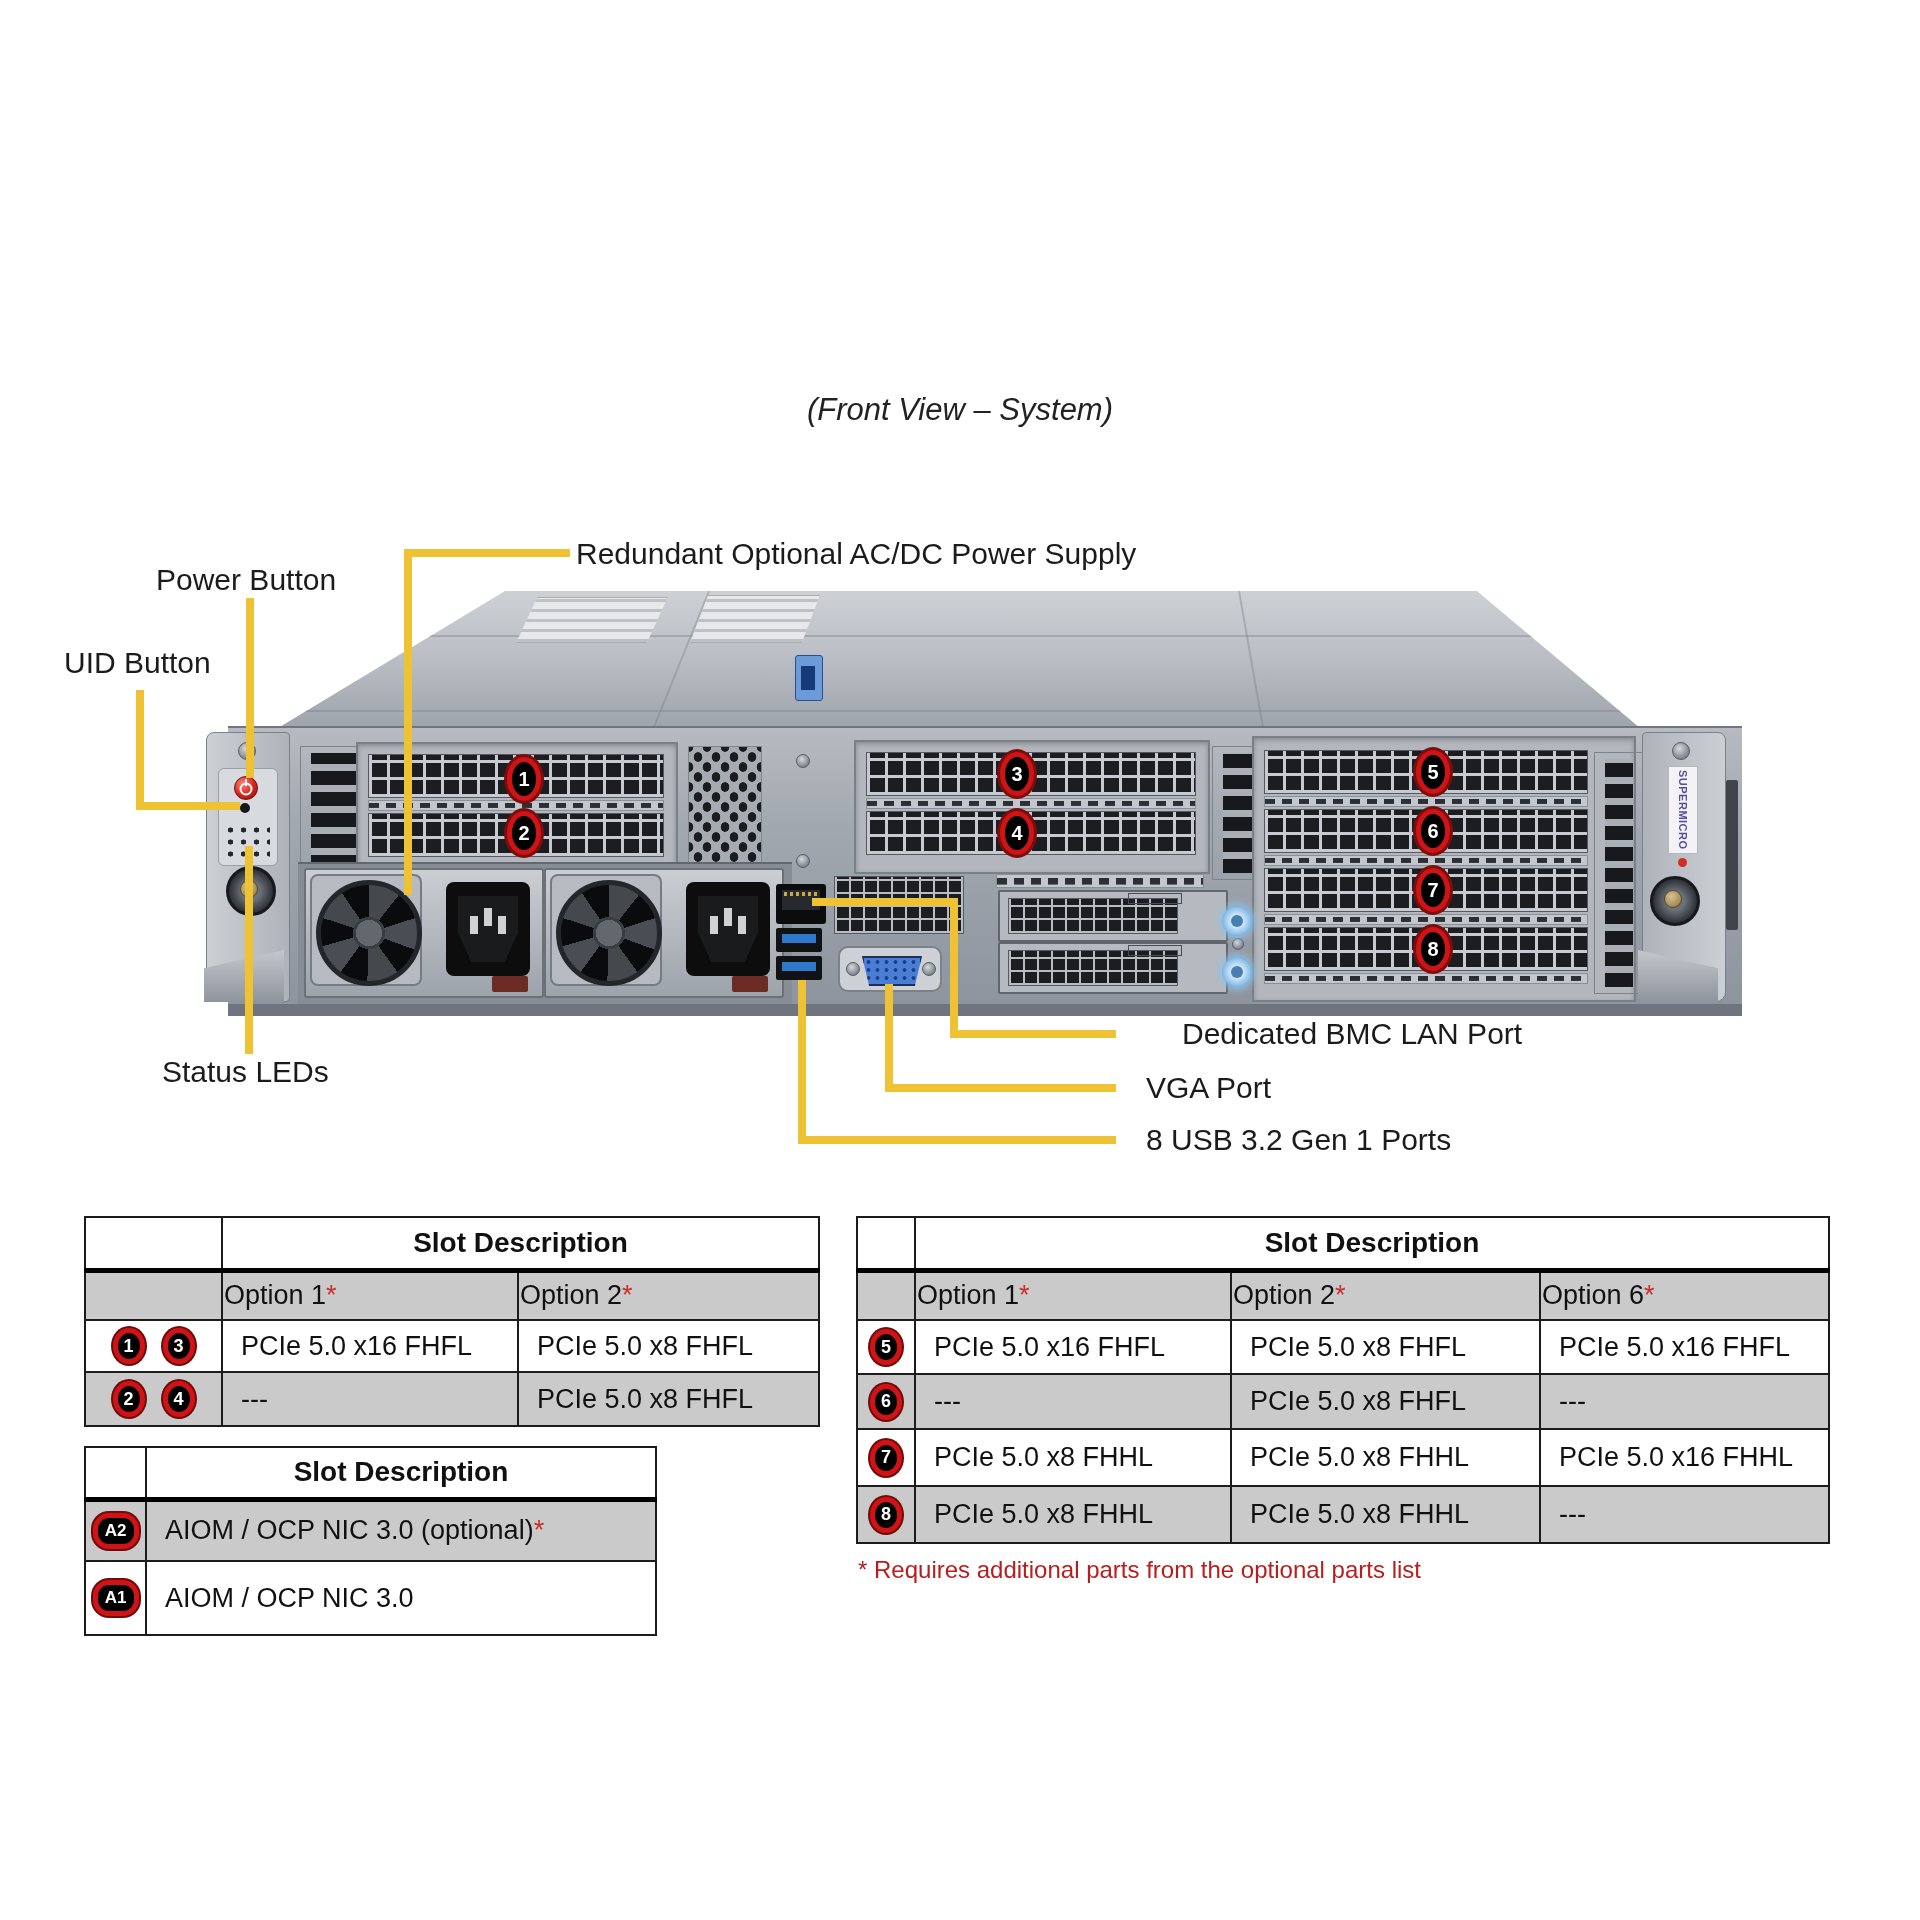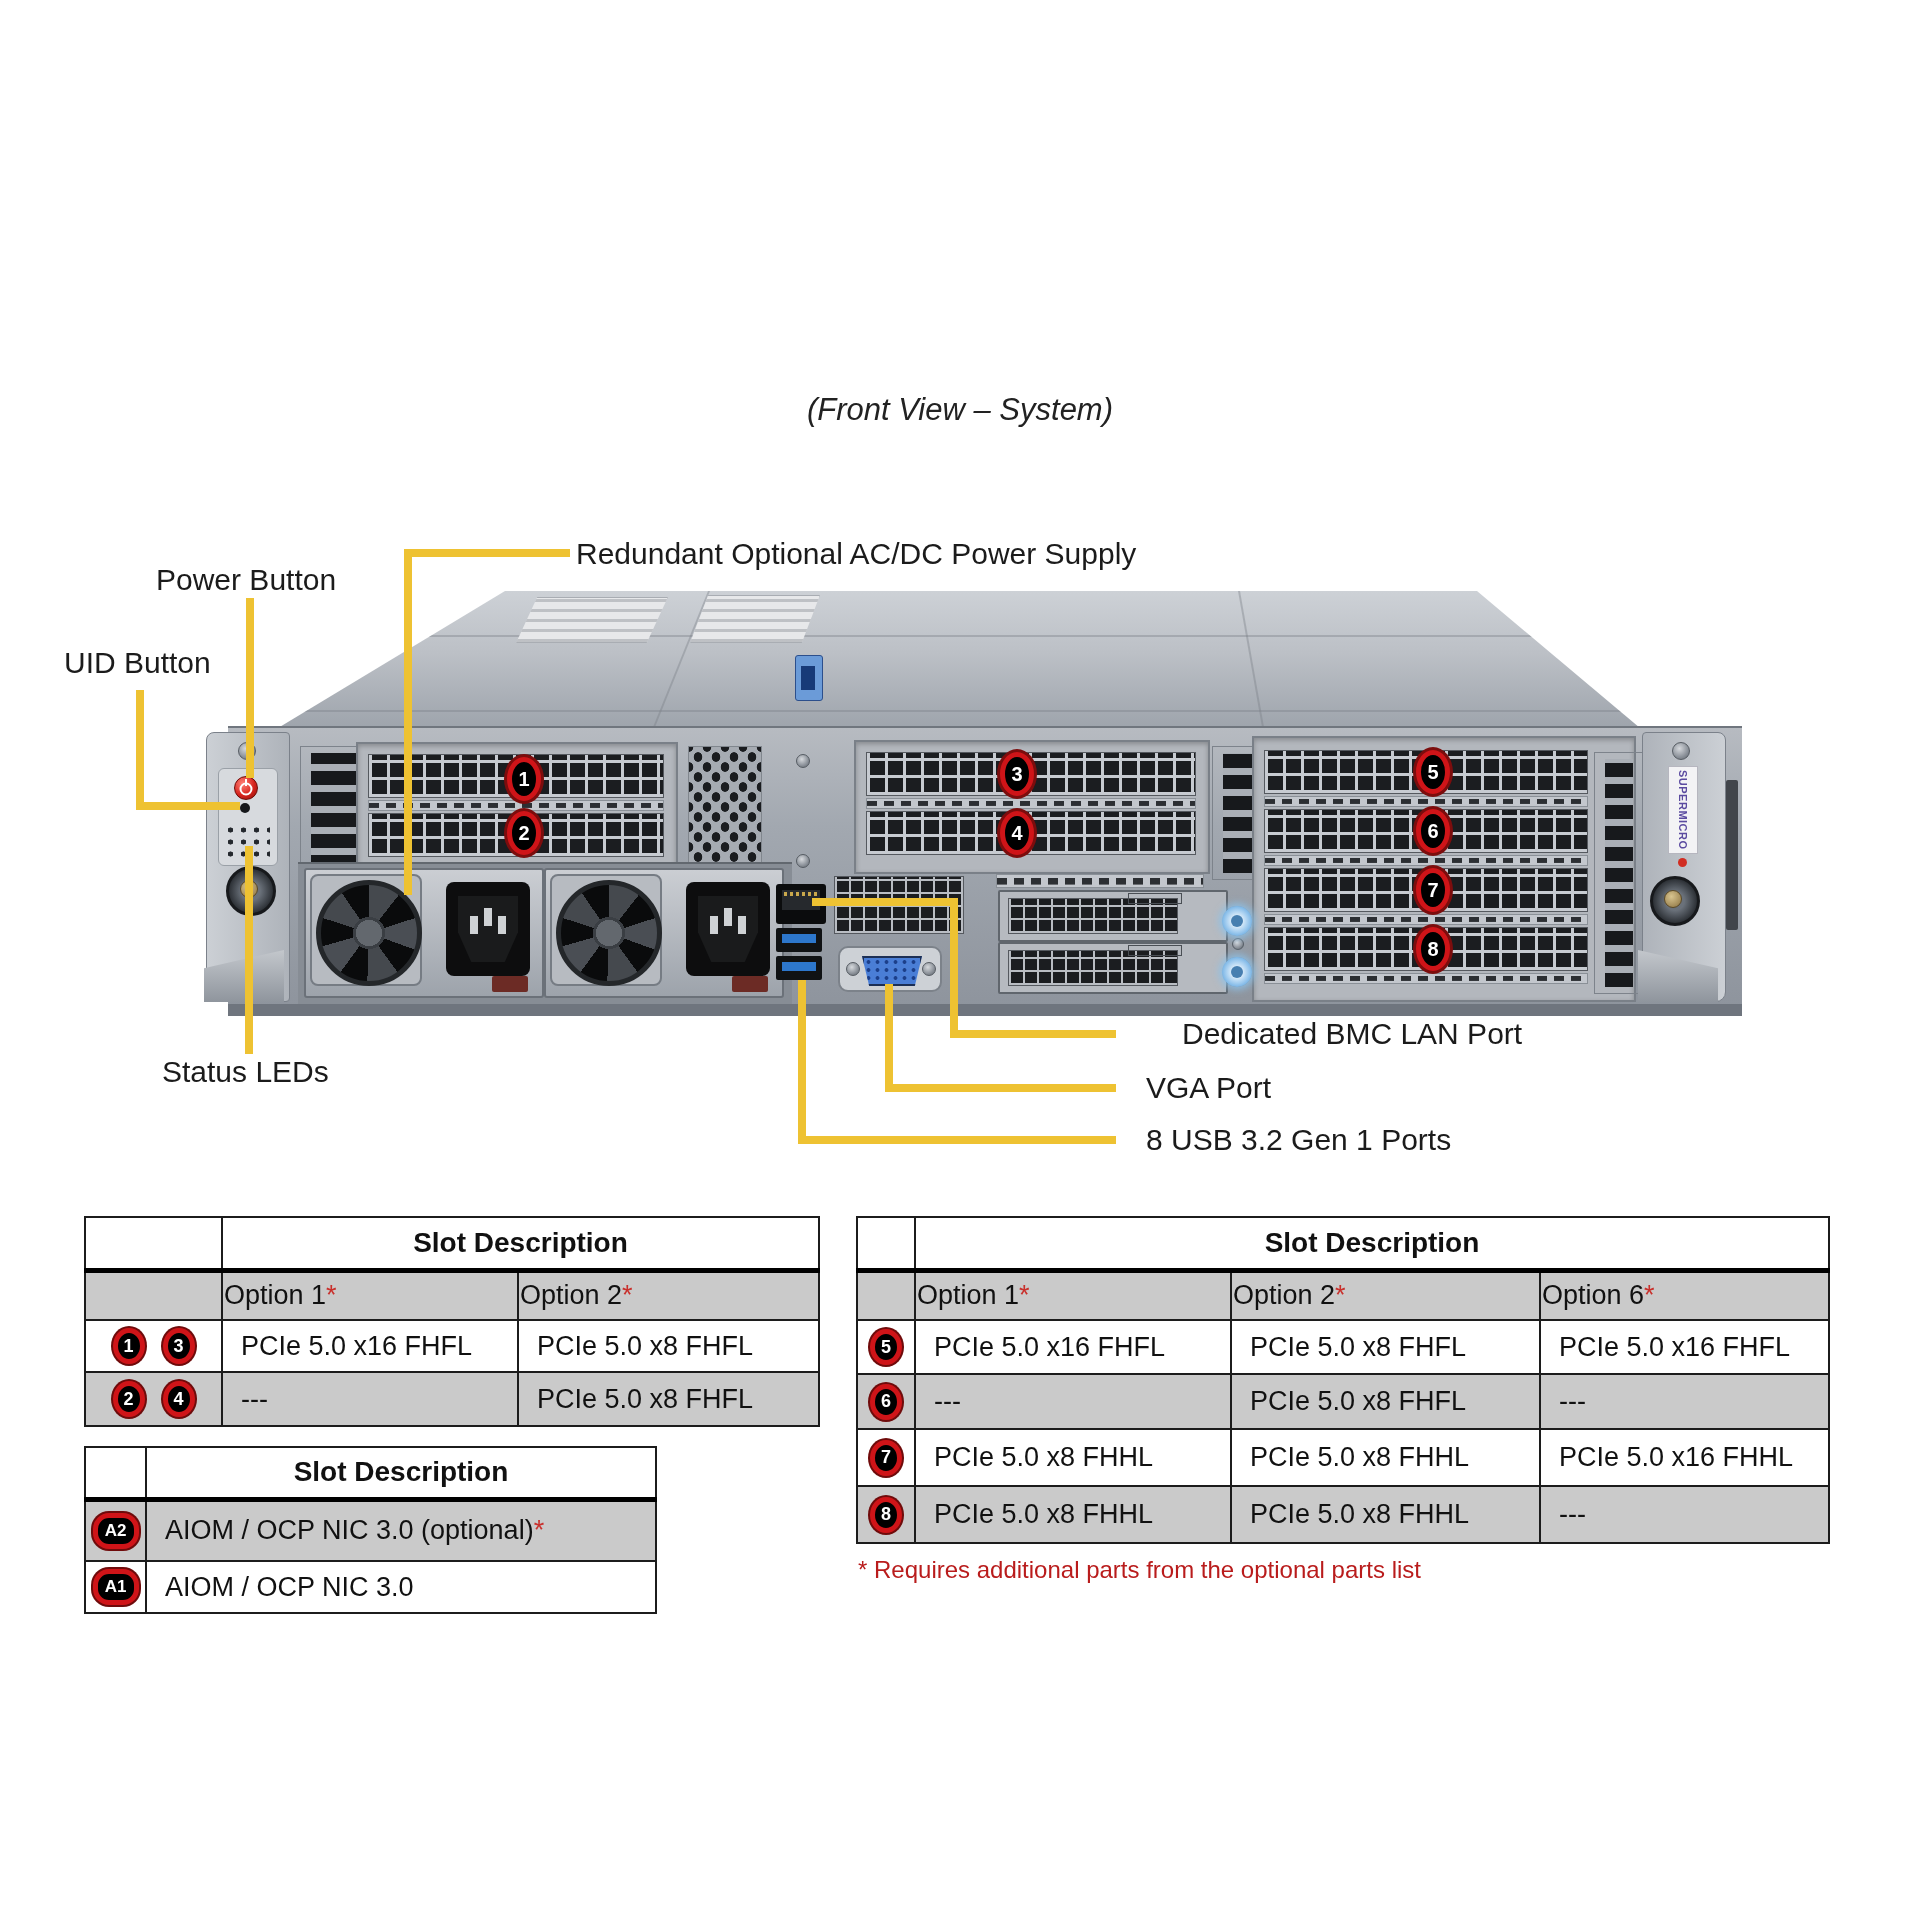--- a/index.html
+++ b/index.html
@@ -309,21 +309,21 @@
       </colgroup>
     <tbody>
         <tr class="hdr" style="height:52px;">
       <td></td>
       <td class="bold-c">Slot Description</td>
     </tr>
     <tr class="gray" style="height:62px;">
       <td class="badge-cell"><span class="abadge">A2</span></td>
       <td class="datacell"><span>AIOM / OCP NIC 3.0 (optional)</span><span class="star">*</span></td>
     </tr>
-    <tr style="height:52px;">
+    <tr style="height:74px;">
       <td class="badge-cell"><span class="abadge">A1</span></td>
       <td class="datacell"><span>AIOM / OCP NIC 3.0</span><span class="star"></span></td>
     </tr>
   </tbody>
     </table>
 
   <table class="spec abs" style="left:856px;top:1216px;">
     <colgroup>
         <col style="width:58px">
         <col style="width:316px">

